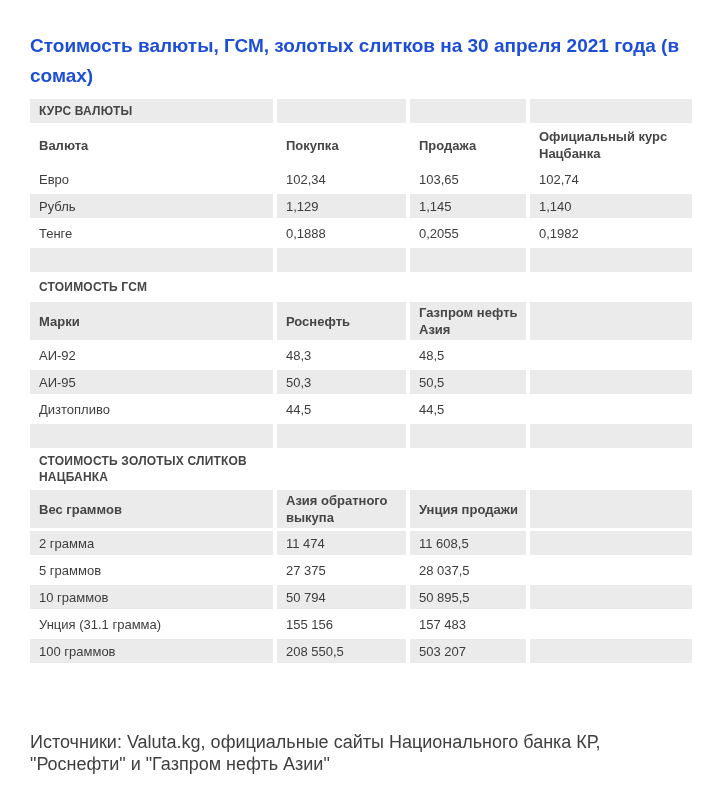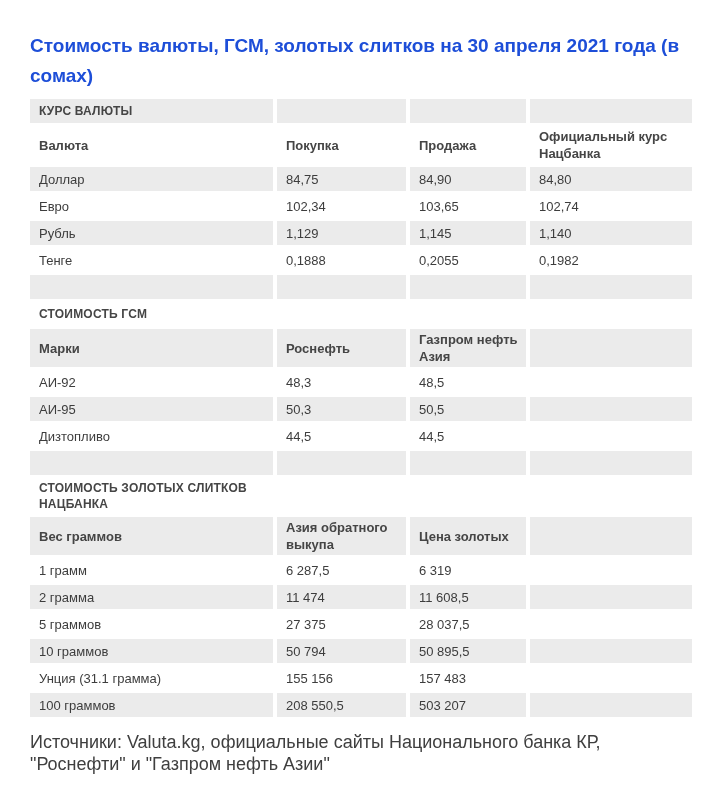--- a/index.html
+++ b/index.html
@@ -48,26 +48,20 @@
           <td>КУРС ВАЛЮТЫ</td>
           <td></td>
           <td></td>
           <td></td>
         </tr>
         <tr class="white header">
           <td>Валюта</td>
           <td>Покупка</td>
           <td>Продажа</td>
           <td>Официальный курс Нацбанка</td>
-        </tr>
-        <tr class="gray data">
-          <td>Доллар</td>
-          <td>84,75</td>
-          <td>84,90</td>
-          <td>84,80</td>
         </tr>
         <tr class="white data">
           <td>Евро</td>
           <td>102,34</td>
           <td>103,65</td>
           <td>102,74</td>
         </tr>
         <tr class="gray data">
           <td>Рубль</td>
           <td>1,129</td>
@@ -124,27 +118,21 @@
         </tr>
         <tr class="white section">
           <td>СТОИМОСТЬ ЗОЛОТЫХ СЛИТКОВ НАЦБАНКА</td>
           <td></td>
           <td></td>
           <td></td>
         </tr>
         <tr class="gray header">
           <td>Вес граммов</td>
           <td>Азия обратного выкупа</td>
-          <td>Цена золотых</td>
-          <td></td>
-        </tr>
-        <tr class="white data">
-          <td>1 грамм</td>
-          <td>6 287,5</td>
-          <td>6 319</td>
+          <td>Унция продажи</td>
           <td></td>
         </tr>
         <tr class="gray data">
           <td>2 грамма</td>
           <td>11 474</td>
           <td>11 608,5</td>
           <td></td>
         </tr>
         <tr class="white data">
           <td>5 граммов</td>

